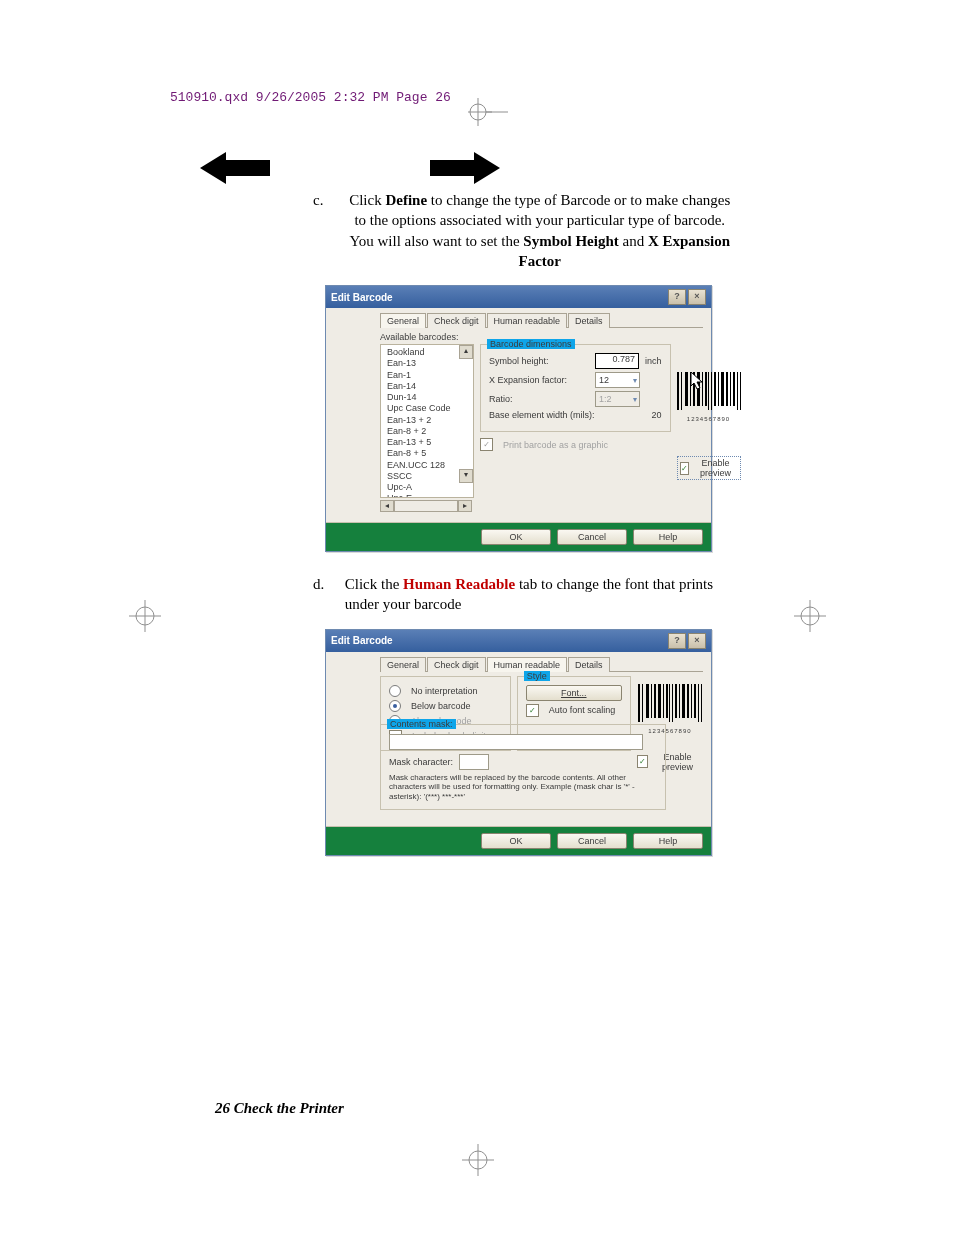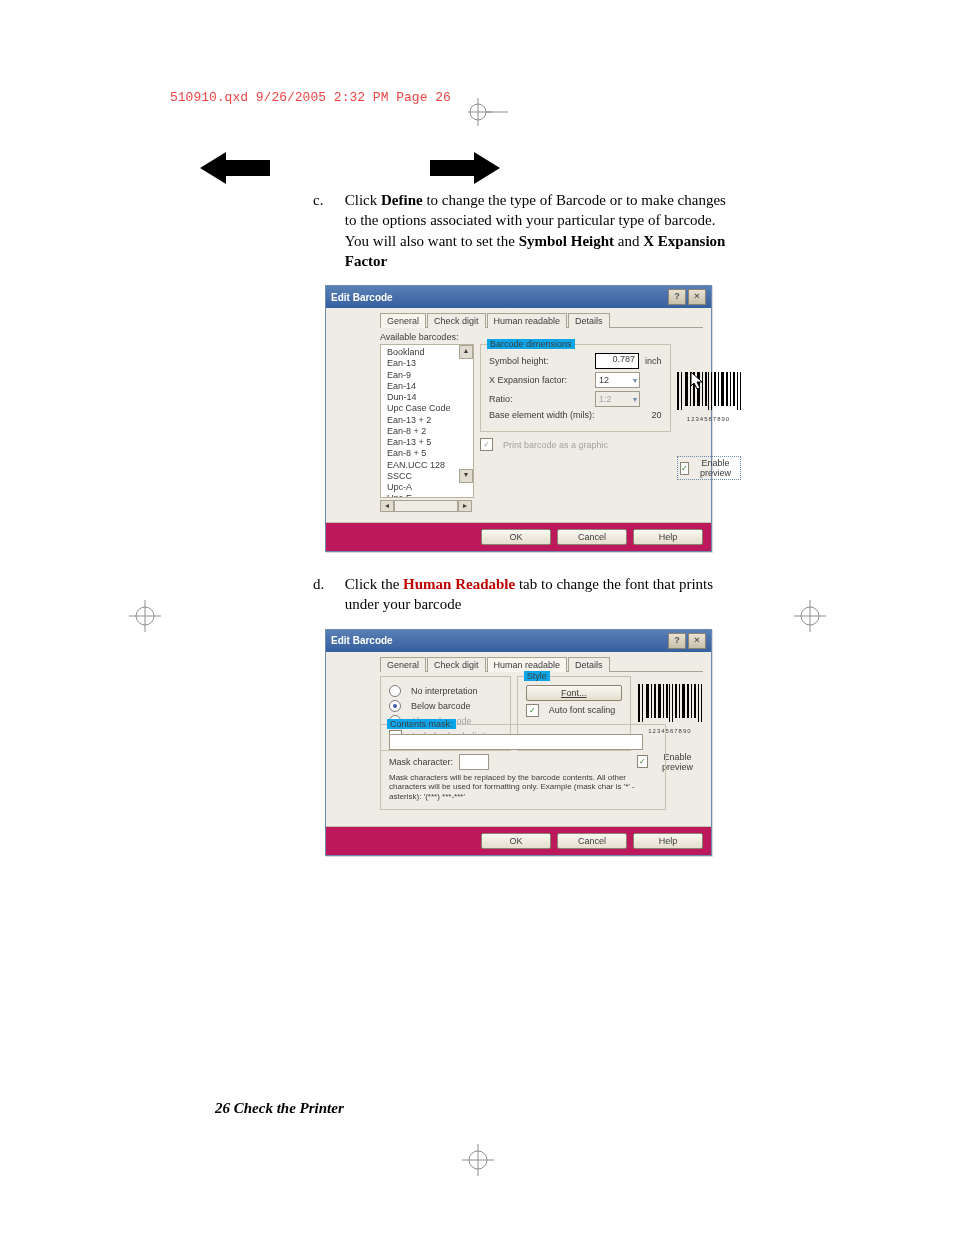--- a/index.html
+++ b/index.html
@@ -10,21 +10,21 @@
     width: 954px;
     height: 1235px;
     position: relative;
   }
   .header-line {
     position: absolute;
     top: 90px;
     left: 170px;
     font-family: 'Courier New', monospace;
     font-size: 13px;
-    color: #ef4444;
+    color: #701a75;
   }
   .crop-mark {
     position: absolute;
     width: 40px;
     height: 40px;
   }
   .crop-mark svg { display:block; }
   .arrow {
     position: absolute;
     width: 80px;
@@ -168,21 +168,21 @@
   .chk { width:11px; height:11px; border:1px solid #8a8470; display:inline-flex; align-items:center; justify-content:center; background:#fff; font-size:8px; color:#2a7a2a; margin-right:4px;}
   .chk.gray { color:#9a9a9a;}
   .preview {
     width: 80px;
     text-align: center;
   }
   .barcode-mini { margin: 28px auto 4px auto; width:64px; }
   .barcode-mini-low { margin: 8px auto 4px auto; width:64px; }
   .dlg-footer {
     border-top: 1px solid #c7c1af;
-    background: #be185d;
+    background: #15803d;
     padding: 6px 8px;
     display:flex; justify-content:flex-end; gap:6px;
   }
   .btn {
     border: 1px solid #8a8470;
     background: linear-gradient(#faf8f2,#e4dfce);
     padding: 2px 12px;
     font-size: 9px;
     border-radius: 2px;
     min-width: 44px;
@@ -217,21 +217,21 @@
 <div class="arrow" style="top:148px; left:420px;">
 <svg width="80" height="40">
       <polygon points="80,20 54,4 54,12 10,12 10,28 54,28 54,36" fill="#000"></polygon>
     </svg>
 </div>
 
 <div class="content">
 
   <div class="para" style="margin-left:98px;">
     <span class="list-letter">c.</span>
-    <span class="list-body" style="width:390px;">
+    <span class="list-body" style="width:390px;text-align:center;">
       <span>Click </span><b>Define</b><span> to change the type of Barcode or to make changes to the options associated with your particular type of barcode.  You will also want to set the </span><b>Symbol Height</b><span> and </span><b>X Expansion Factor</b>
     </span>
   </div>
 
   <div class="dialog" style="margin-left:110px;">
     <div class="titlebar">
       <span>Edit Barcode</span>
       <div class="tb-btns">
         <div class="tb-btn">?</div>
         <div class="tb-btn">×</div>
@@ -245,21 +245,21 @@
         <div class="tab">Details</div>
       </div>
       <span class="lbl">Available barcodes:</span>
       <div class="cols">
         <div>
           <div class="col-tree">
             <div class="tree-scroll-up">▴</div>
             <div class="tree-items">
               <span>Bookland</span>
               <span>Ean-13</span>
-              <span>Ean-9</span>
+              <span>Ean-1</span>
               <span>Ean-14</span>
               <span>Dun-14</span>
               <span>Upc Case Code</span>
               <span>Ean-13 + 2</span>
               <span>Ean-8 + 2</span>
               <span>Ean-13 + 5</span>
               <span>Ean-8 + 5</span>
               <span>EAN.UCC 128</span>
               <span>SSCC</span>
               <span>Upc-A</span>

